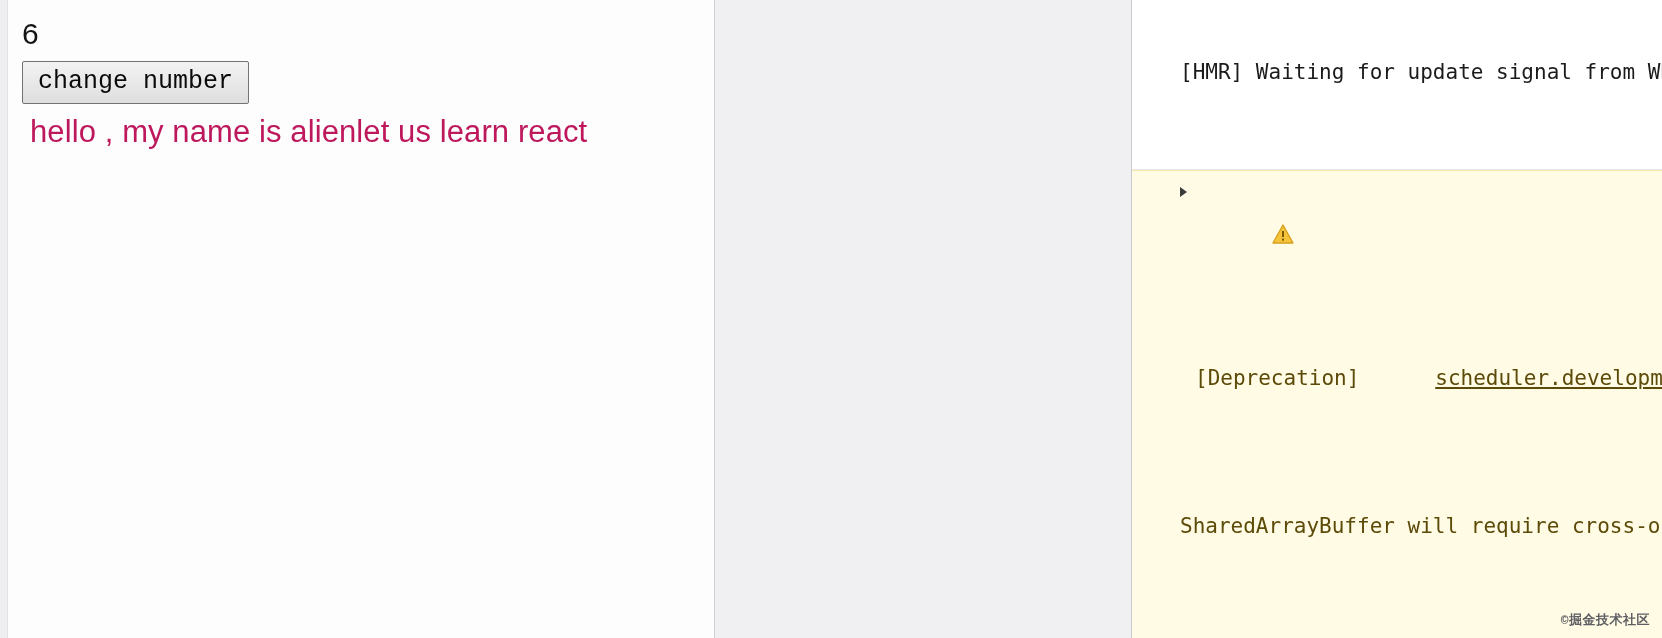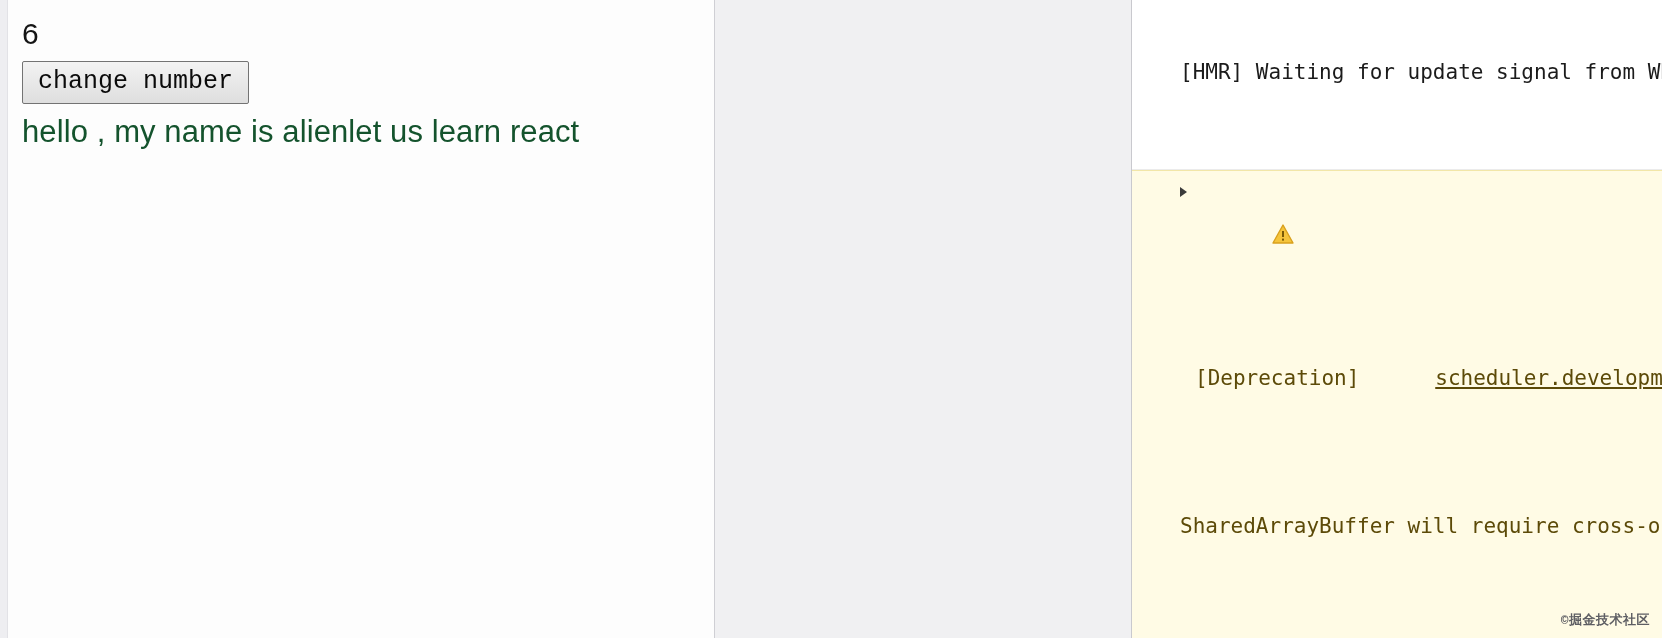--- a/index.html
+++ b/index.html
@@ -59,23 +59,24 @@
     background: linear-gradient(#f3f3f3, #dedede);
     border: 1px solid #737373;
     border-radius: 2px;
     cursor: pointer;
   }
 
   .greeting-line {
     margin-top: 11px;
     font-size: 31px;
     line-height: 1.12;
-    color: #14532d;
+    color: #be185d;
     letter-spacing: .1px;
     white-space: nowrap;
+    margin-left: 8px;
   }
 
   
   .body-filler {
     flex: 0 0 417px;
     height: 638px;
     background: #f0f0f2;
     border-right: 1px solid #c9c9ce;
   }
 

